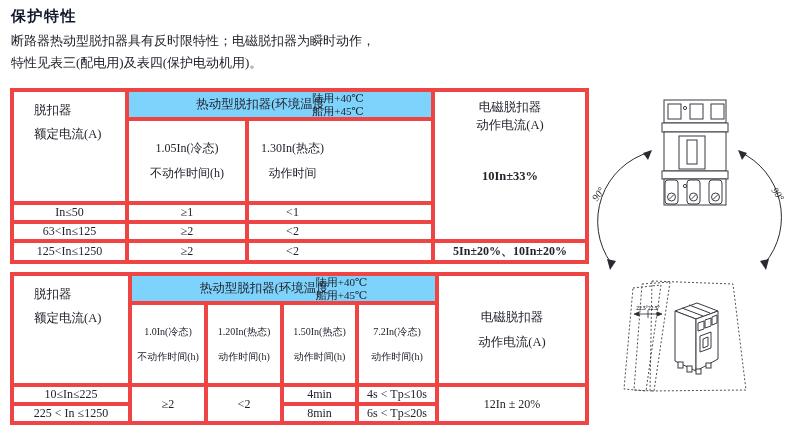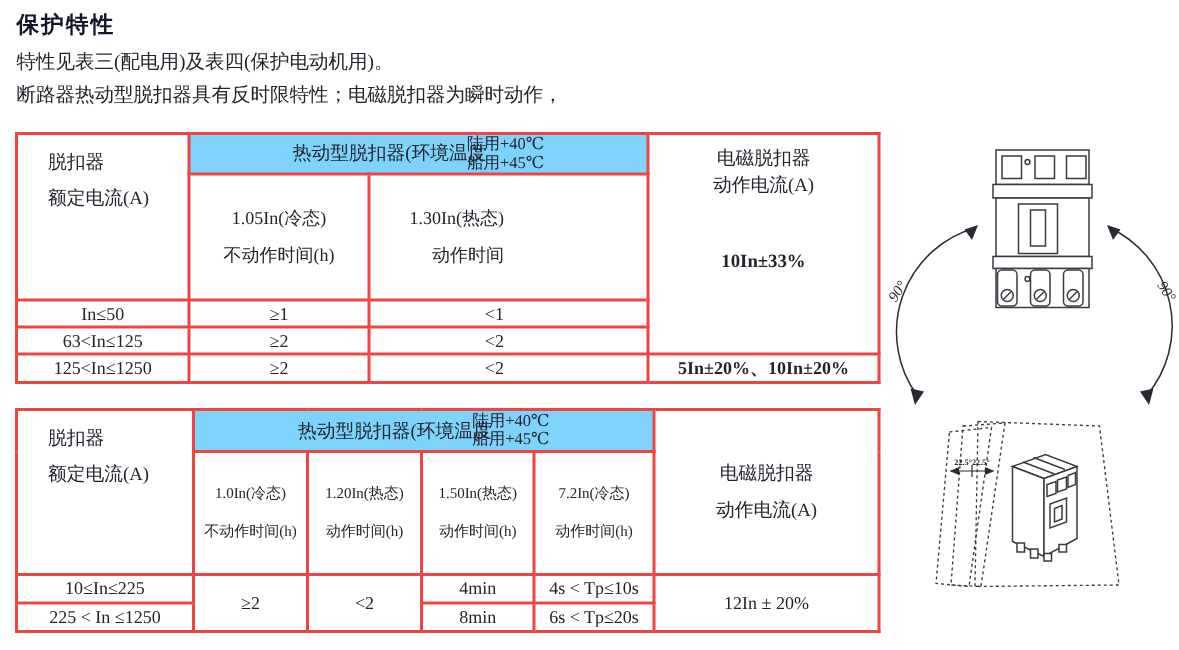--- a/index.html
+++ b/index.html
@@ -13,40 +13,40 @@
 
   .title {
     position:absolute; left:11px; top:7px;
     font-size:15px; font-weight:bold; color:#0f172a; letter-spacing:1.5px;
     font-family:"Liberation Serif","DejaVu Serif",serif;
   }
   .intro { position:absolute; left:11px; top:30px; font-size:13px; line-height:22px; }
 
   table { border-collapse:collapse; table-layout:fixed; background:#fff; }
   td {
-    border:2px solid #ef4444; font-size:12px; text-align:center;
+    border:4px solid #ef4444; font-size:12px; text-align:center;
     vertical-align:middle; padding:0; overflow:visible;
   }
   .t1 { position:absolute; left:10px; top:88px;  width:575px; }
   .t2 { position:absolute; left:10px; top:272px; width:575px; }
 
   .rowhead {
     text-align:left; vertical-align:top;
     padding:6px 0 0 20px; line-height:24px; font-size:12.5px;
   }
   .band { background:#7dd3fc; }
   .band-inner { position:relative; display:flex; justify-content:center; align-items:center; height:100%; }
   .band-main { font-size:12.5px; }
   .env-note {
     display:inline-block; text-align:center; margin-left:-13px;
     font-size:11px; line-height:12.5px; position:relative; z-index:2;
   }
   .subhdr  { line-height:25px; font-size:12px; }
   .subhdr2 { line-height:25px; font-size:10px; }
-  .shiftL  { padding-right:95px;text-align:right; }
+  .shiftL  { padding-right:95px; }
 
   .magcell { vertical-align:top; }
   .mag-flex { display:flex; flex-direction:column; height:144px; }
   .mag-flex2 { display:flex; flex-direction:column; justify-content:center; height:100%; }
   .mag-hdr { margin-top:7px; line-height:17.5px; font-size:12.5px; }
   .mag-hdr2 { line-height:25px; font-size:12.5px; }
   .mag-val { margin:auto 0; font-weight:bold; font-size:12.5px; }
   .boldval { font-weight:bold; }
   .datacell { font-size:12px; }
 
@@ -56,22 +56,22 @@
   .tiny { font-size:5.5px; fill:#2a2a33; font-weight:bold; }
 </style>
 </head>
 <body>
 
 <div class="page">
 
   <div class="title">保护特性</div>
 
   <div class="intro">
+    <div>断路器热动型脱扣器具有反时限特性；电磁脱扣器为瞬时动作，</div>
     <div>特性见表三(配电用)及表四(保护电动机用)。</div>
-    <div>断路器热动型脱扣器具有反时限特性；电磁脱扣器为瞬时动作，</div>
   </div>
 
   <table class="t1">
     <colgroup>
         <col style="width:115px">
         <col style="width:120px">
         <col style="width:186px">
         <col style="width:154px">
       </colgroup>
     <tbody>

